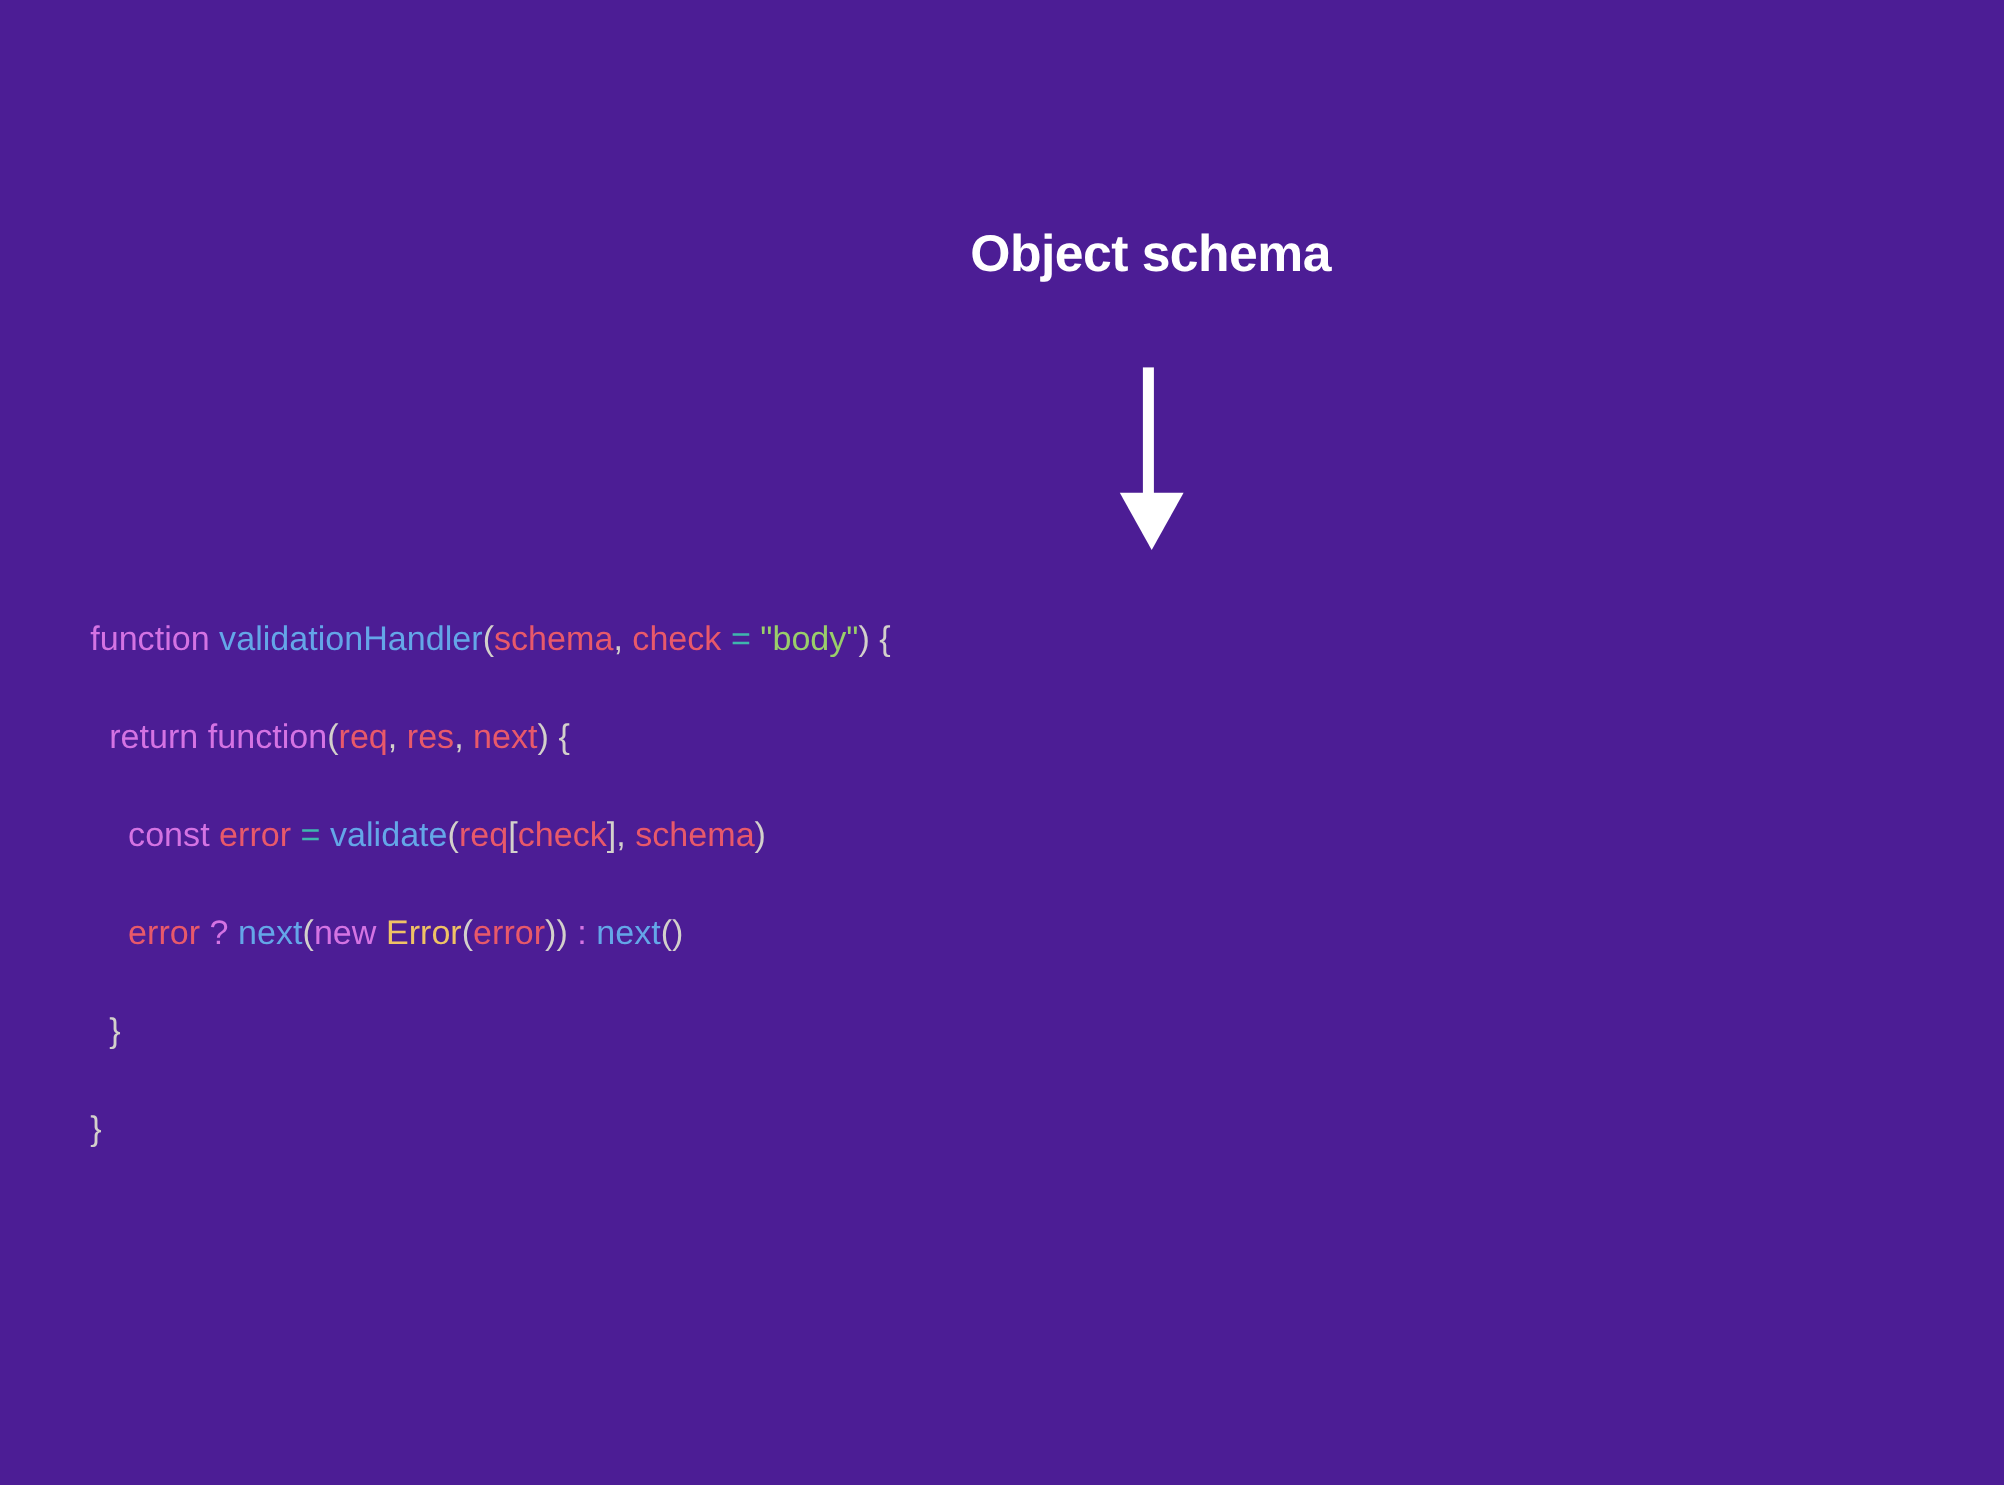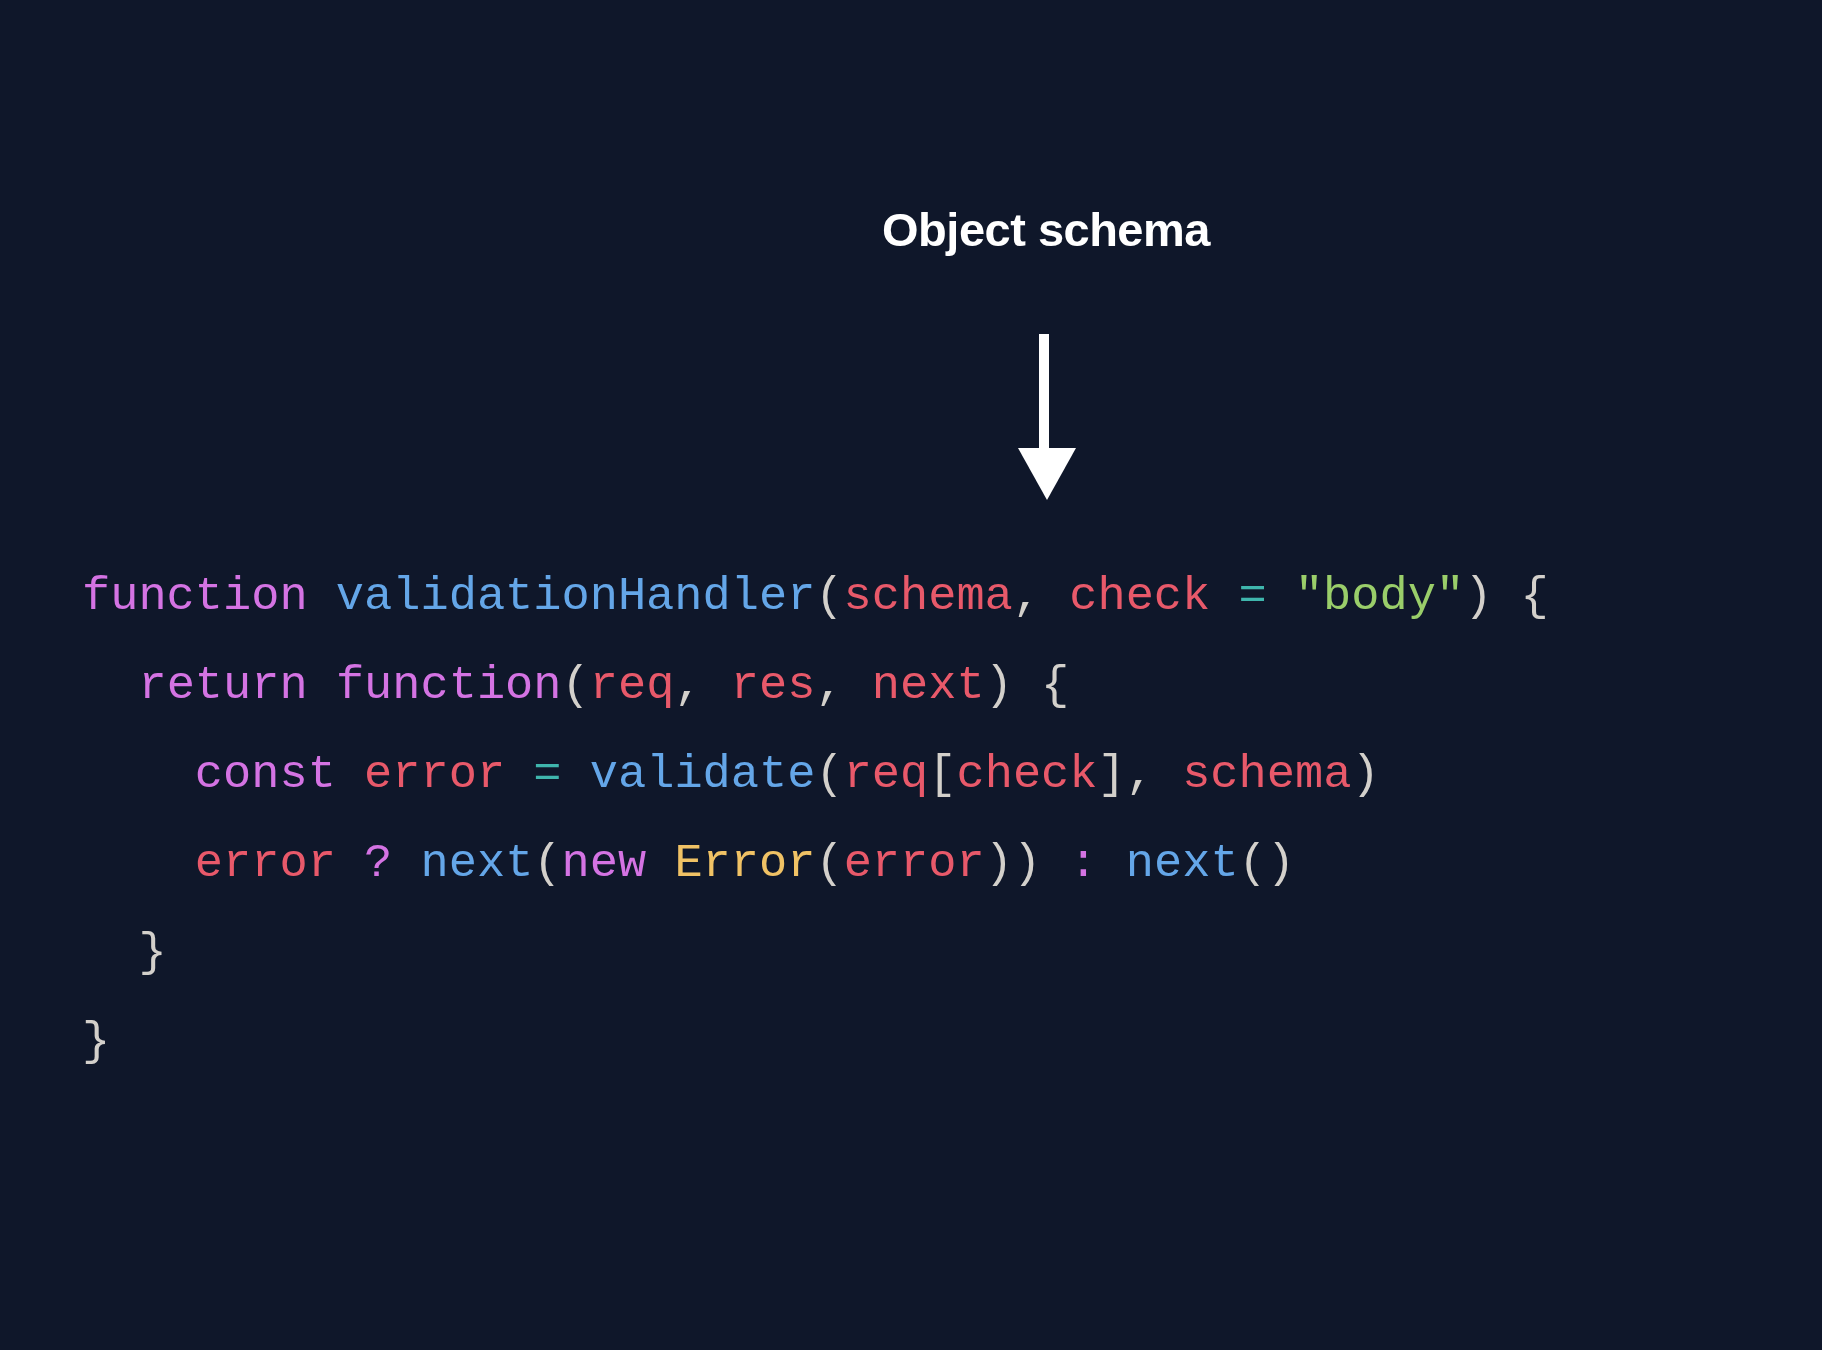--- a/index.html
+++ b/index.html
@@ -12,21 +12,21 @@
     height: 1350px;
     overflow: hidden;
     background: #05314f;
     font-family: "Liberation Sans", sans-serif;
   }
 
   #slide {
     position: relative;
     width: 1822px;
     height: 1350px;
-    background: #0f172a;
+    background: #4c1d95;
   }
 
   
   #annotation {
     position: absolute;
     left: 0;
     top: 0;
     width: 1822px;
     height: 520px;
     pointer-events: none;
@@ -54,22 +54,22 @@
     width: 70px;
     height: 180px;
   }
 
   
   #code-block {
     position: absolute;
     left: 82px;
     top: 505px;
     width: 1700px;
-    font-family: Liberation Mono, monospace;
-    font-size: 47px;
+    font-family: Liberation Sans, sans-serif;
+    font-size: 31px;
     line-height: 89px;
     letter-spacing: 0px;
     white-space: pre;
     color: #d3d0cb;
   }
 
   .code-line {
     display: block;
     height: 89px;
     white-space: pre;

